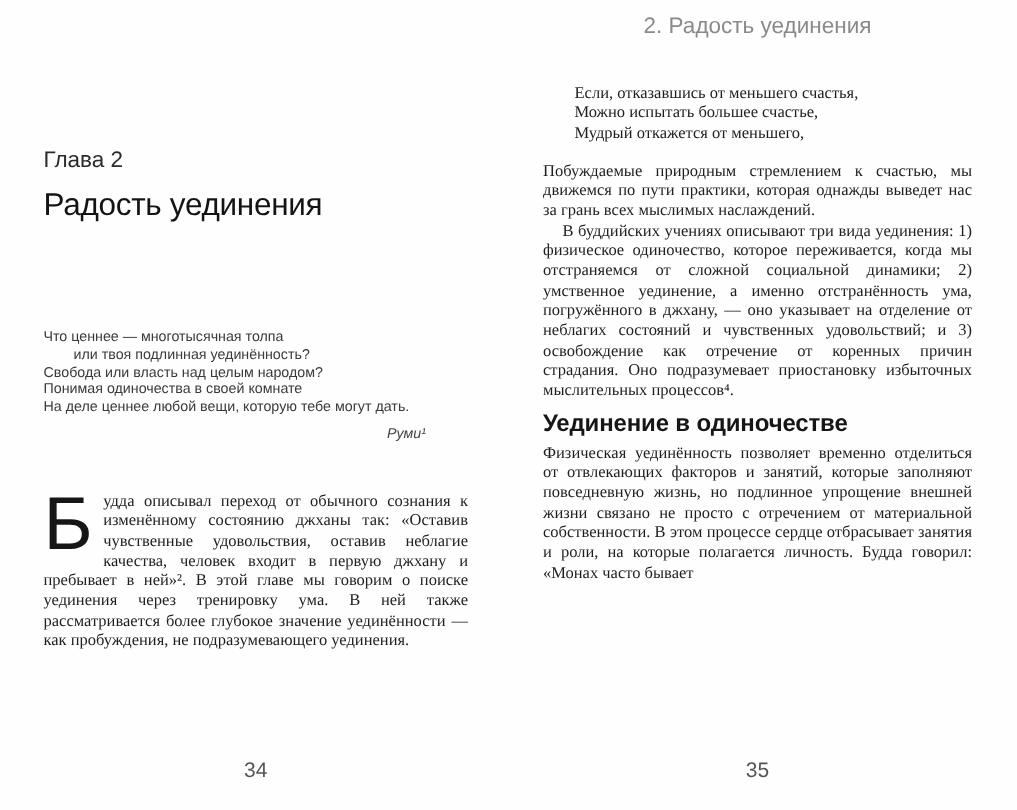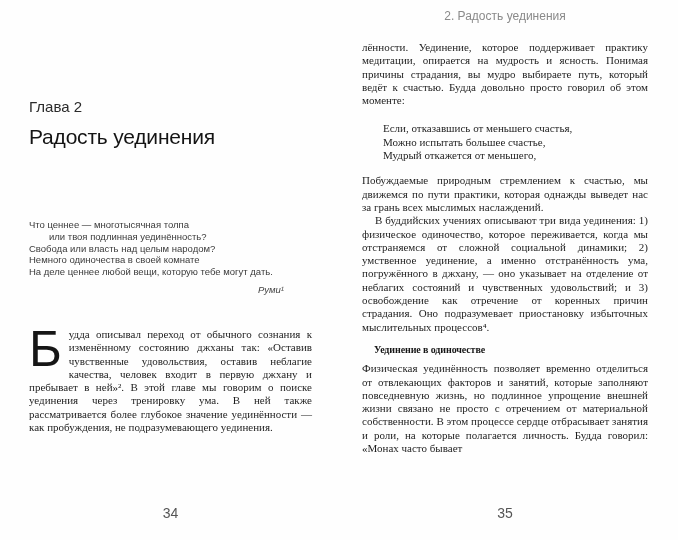--- a/index.html
+++ b/index.html
@@ -60,32 +60,32 @@
     font-weight: 400; color: #161616;
   }
 
   .verse {
     margin: 15px 0 12px 21px;
     text-align: left;
   }
   .verse-line { white-space: nowrap; }
 
   .subheading {
-    font-family: Liberation Serif, serif;
-    font-size: 10px; font-weight: 600; color: #161616;
-    margin: 9px 0 6px 12px; text-align: left;
+    font-family: Liberation Sans, sans-serif;
+    font-size: 16px; font-weight: 600; color: #161616;
+    margin: 9px 0 6px 0; text-align: left;
     letter-spacing: -0.1px;
   }
 
   
   .running-header {
     position: absolute; top: 9px; left: 0; width: 100%;
     text-align: center;
     font-family: "Liberation Sans", sans-serif;
-    font-size: 12px; color: #8a8a8a;
+    font-size: 15px; color: #8a8a8a;
   }
   .page-number {
     position: absolute; top: 505px; left: 0; width: 100%;
     text-align: center;
     font-family: "Liberation Sans", sans-serif;
     font-size: 14px; color: #555;
   }
 </style>
 </head>
 <body>
@@ -95,38 +95,37 @@
   <div class="page page-left">
 
     <div class="chapter-label">Глава 2</div>
 
     <h1 class="chapter-title">Радость уединения</h1>
 
     <div class="epigraph">
       <div class="ep-line">Что ценнее — многотысячная толпа</div>
       <div class="ep-line indent">или твоя подлинная уединённость?</div>
       <div class="ep-line">Свобода или власть над целым народом?</div>
-      <div class="ep-line">Немного одиночества в своей комнате</div>
+      <div class="ep-line">Понимая одиночества в своей комнате</div>
       <div class="ep-line">На деле ценнее любой вещи, которую тебе могут дать.</div>
       <div class="ep-attribution">Руми¹</div>
     </div>
 
     <div class="body-text left-body">
       <p><span class="dropcap">Б</span><span>удда описывал переход от обычного сознания к изменённому состоянию джханы так: «Оставив чувственные удовольствия, оставив неблагие качества, человек входит в первую джхану и пребывает в ней»². В этой главе мы говорим о поиске уединения через тренировку ума. В ней также рассматривается более глубокое значение уединённости — как пробуждения, не подразумевающего уединения.</span></p>
     </div>
 
     <div class="page-number">34</div>
   </div>
 
   <div class="page page-right">
 
     <div class="running-header">2. Радость уединения</div>
 
     <div class="body-text right-body">
-      <p>лённости. Уединение, которое поддерживает практику медитации, опирается на мудрость и ясность. Понимая причины страдания, вы мудро выбираете путь, который ведёт к счастью. Будда довольно просто говорил об этом моменте:</p>
 
       <div class="verse">
         <div class="verse-line">Если, отказавшись от меньшего счастья,</div>
         <div class="verse-line">Можно испытать большее счастье,</div>
         <div class="verse-line">Мудрый откажется от меньшего,</div>
       </div>
 
       <p>Побуждаемые природным стремлением к счастью, мы движемся по пути практики, которая однажды выведет нас за грань всех мыслимых наслаждений.</p>
       <p class="indent">В буддийских учениях описывают три вида уединения: 1) физическое одиночество, которое переживается, когда мы отстраняемся от сложной социальной динамики; 2) умственное уединение, а именно отстранённость ума, погружённого в джхану, — оно указывает на отделение от неблагих состояний и чувственных удовольствий; и 3) освобождение как отречение от коренных причин страдания. Оно подразумевает приостановку избыточных мыслительных процессов⁴.</p>
 

